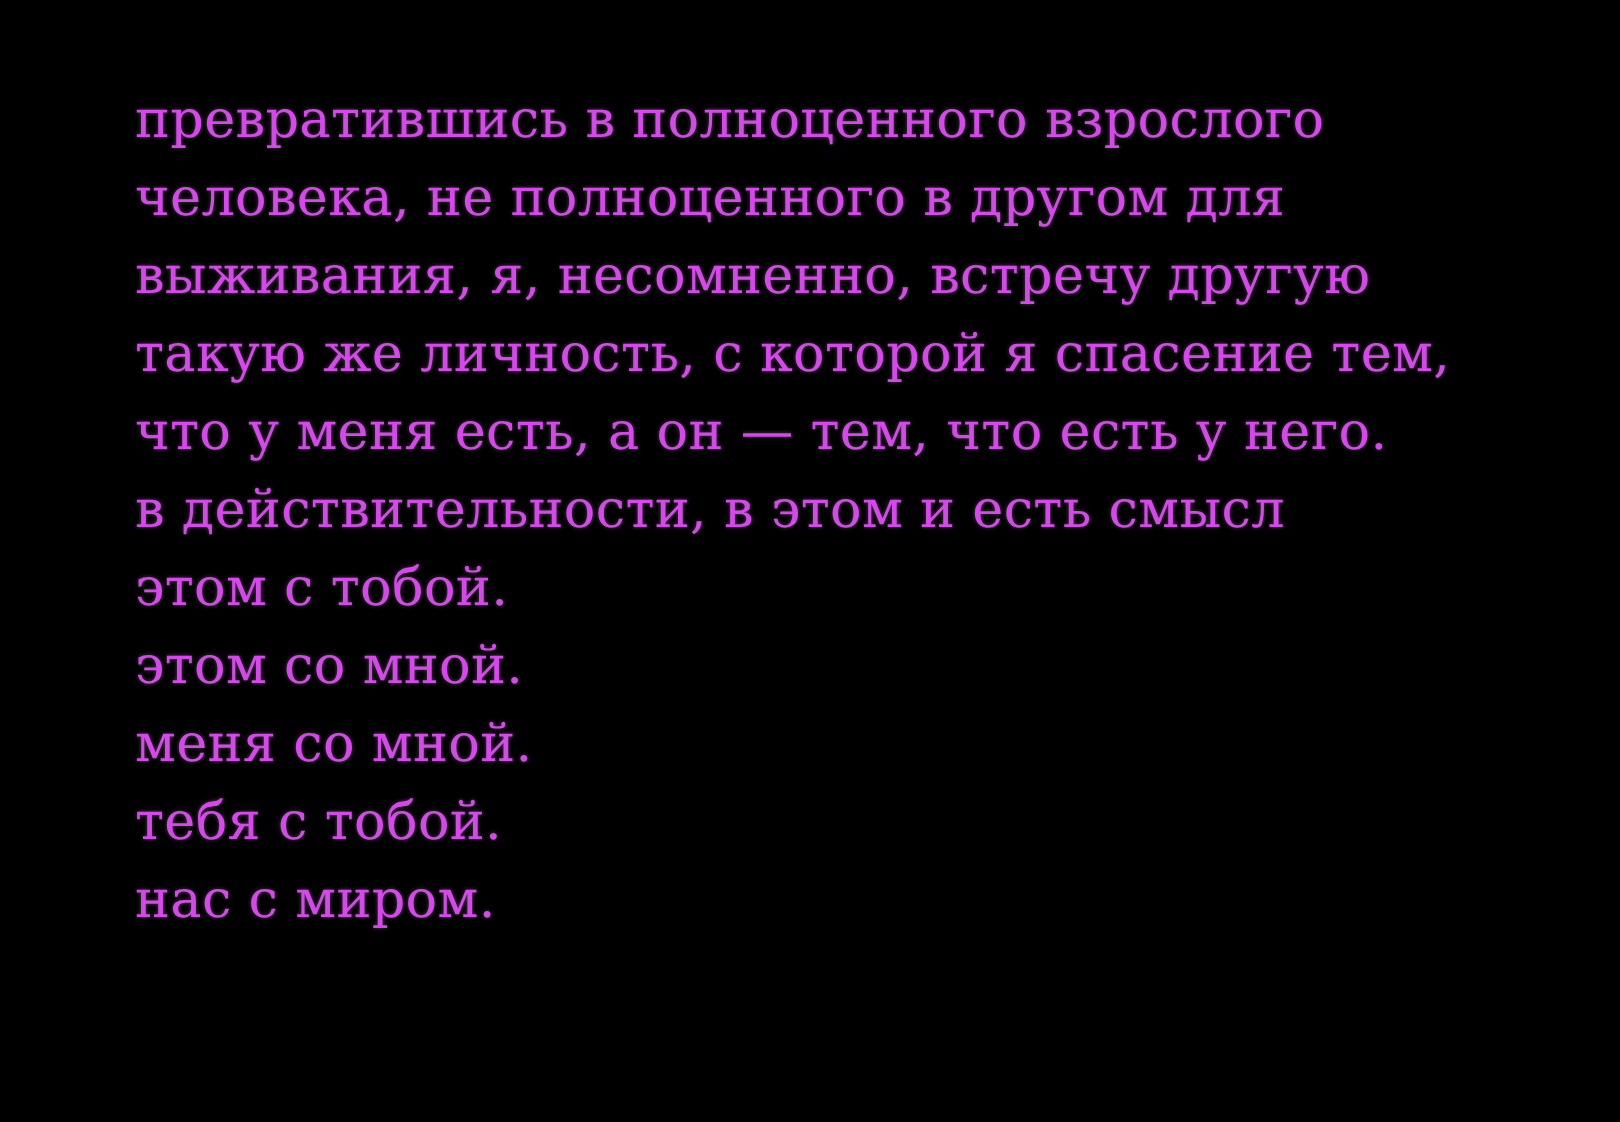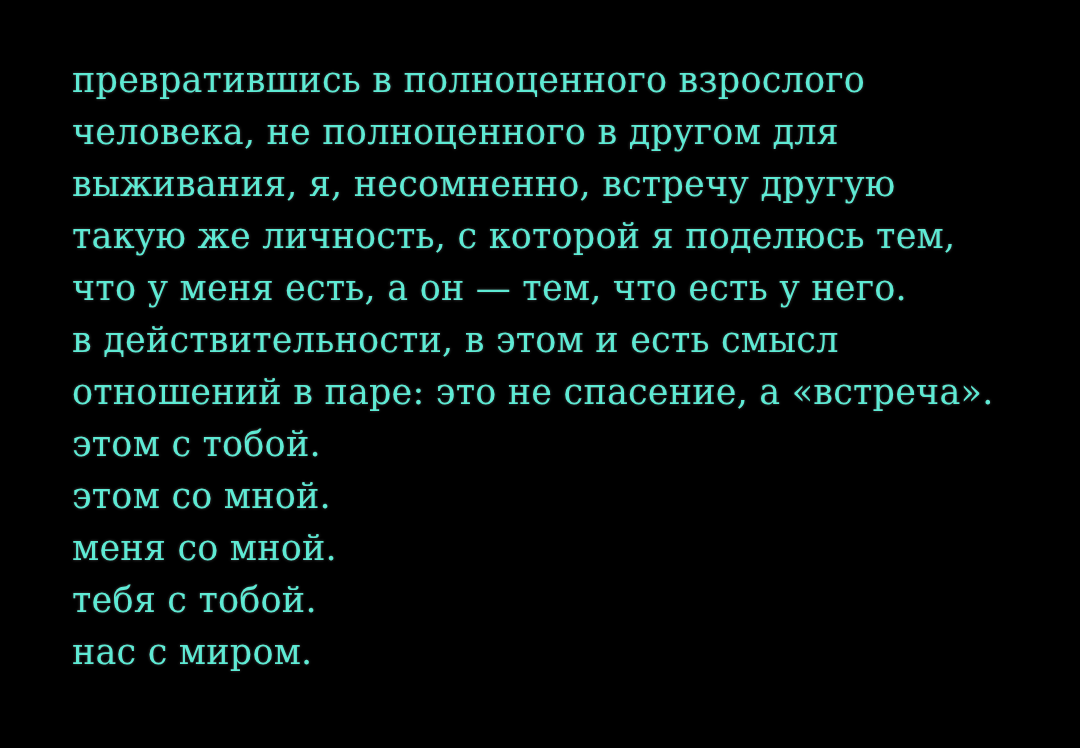--- a/index.html
+++ b/index.html
@@ -18,36 +18,36 @@
   .quote-block {
     position: absolute;
     left: 72px;
     top: 54px;
     width: 940px;
   }
   .quote-line {
     font-size: 35px;
     line-height: 52px;
     font-weight: 400;
-    color: #5eead4;
+    color: #d946ef;
     white-space: nowrap;
     letter-spacing: 0.2px;
     text-shadow: 0 0 3px rgba(255,255,255,0.28);
+    margin-left: 18px;
     -webkit-font-smoothing: antialiased;
   }
 </style>
 </head>
 <body style="background: rgb(0, 0, 0);">
 
 <div class="quote-block">
   <div class="quote-line">превратившись в полноценного взрослого</div>
   <div class="quote-line">человека, не полноценного в другом для</div>
   <div class="quote-line">выживания, я, несомненно, встречу другую</div>
-  <div class="quote-line">такую же личность, с которой я поделюсь тем,</div>
+  <div class="quote-line">такую же личность, с которой я спасение тем,</div>
   <div class="quote-line">что у меня есть, а он — тем, что есть у него.</div>
   <div class="quote-line">в действительности, в этом и есть смысл</div>
-  <div class="quote-line">отношений в паре: это не спасение, а «встреча».</div>
   <div class="quote-line">этом с тобой.</div>
   <div class="quote-line">этом со мной.</div>
   <div class="quote-line">меня со мной.</div>
   <div class="quote-line">тебя с тобой.</div>
   <div class="quote-line">нас с миром.</div>
 </div>
 
 </body></html>

